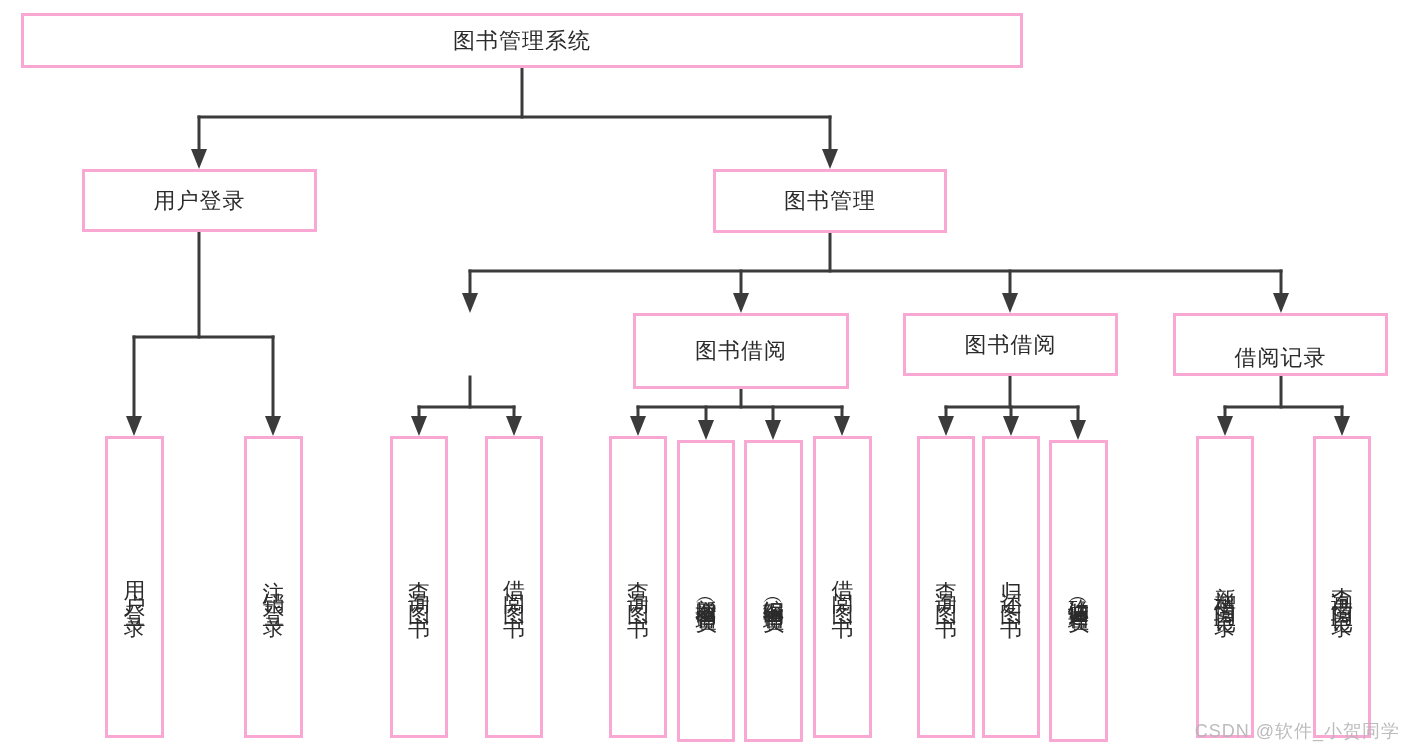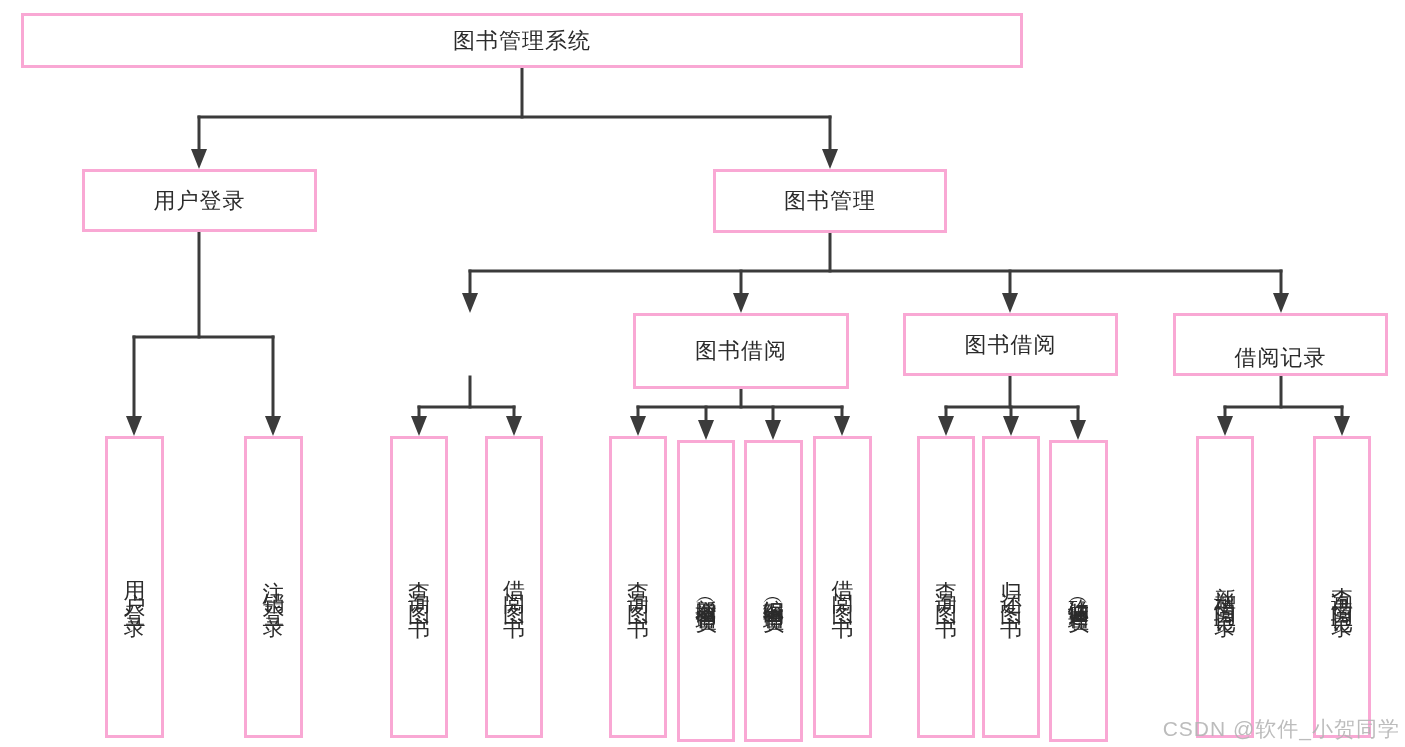--- a/index.html
+++ b/index.html
@@ -26,21 +26,21 @@
     font-size:22px;
     color:#2b2b2b;
     white-space:nowrap;
   }
   .vbox .len4{letter-spacing:0.55em;}
   .vbox .len6{letter-spacing:0.28em;}
   .vbox .len9{letter-spacing:0.10em;font-size:21px;}
   .watermark{
     position:absolute;
     right:5px;bottom:4px;
-    font-size:21px;
+    font-size:18px;
     color:#b5b5b5;
     opacity:0.9;
     letter-spacing:1px;
     pointer-events:none;
   }
 </style>
 </head>
 <body>
 
 <div class="canvas">

